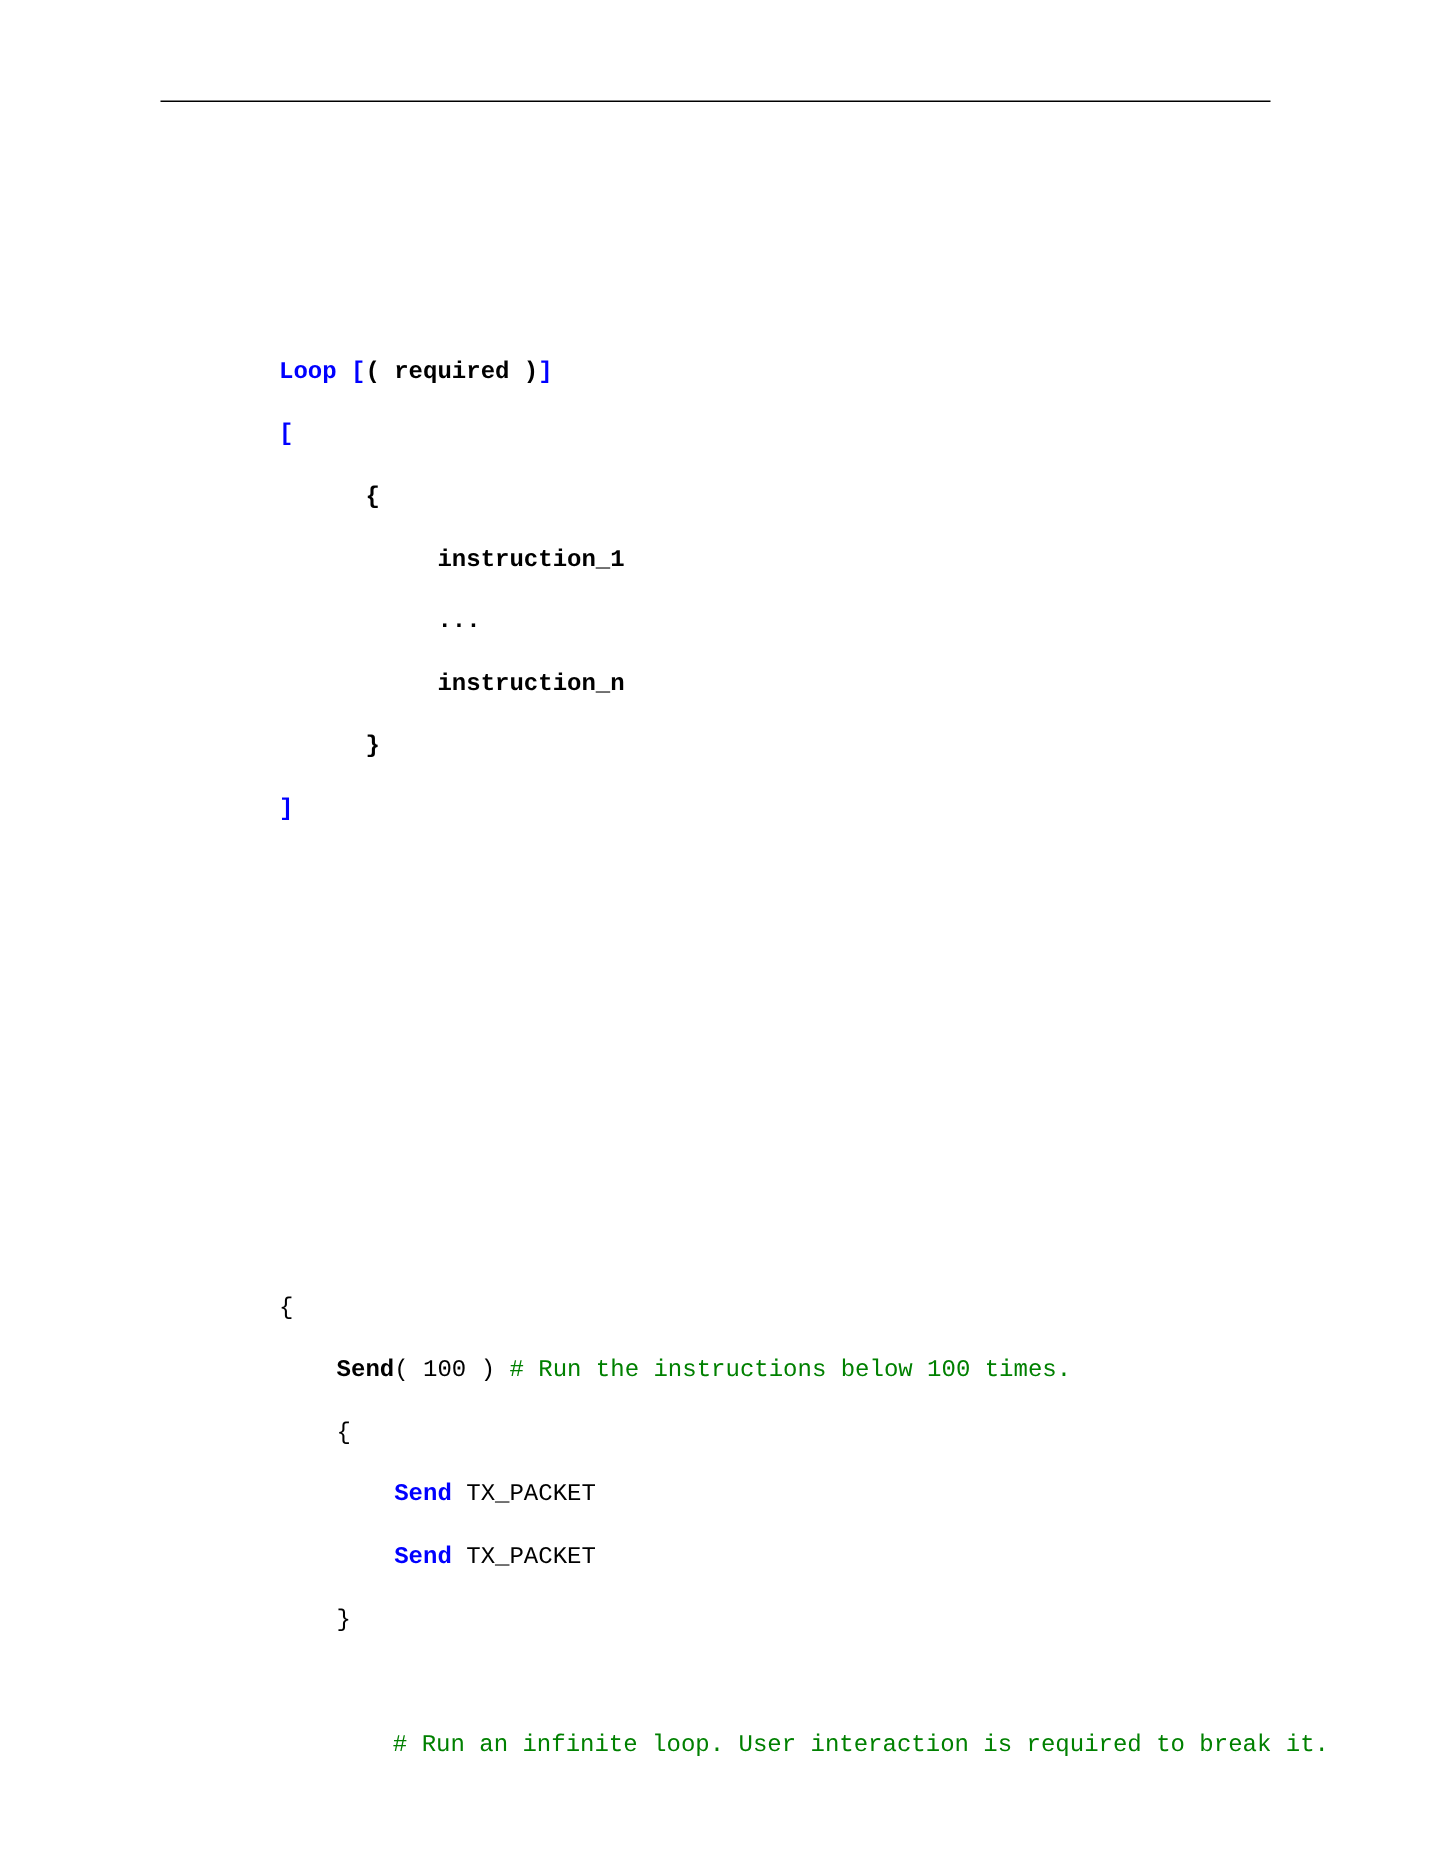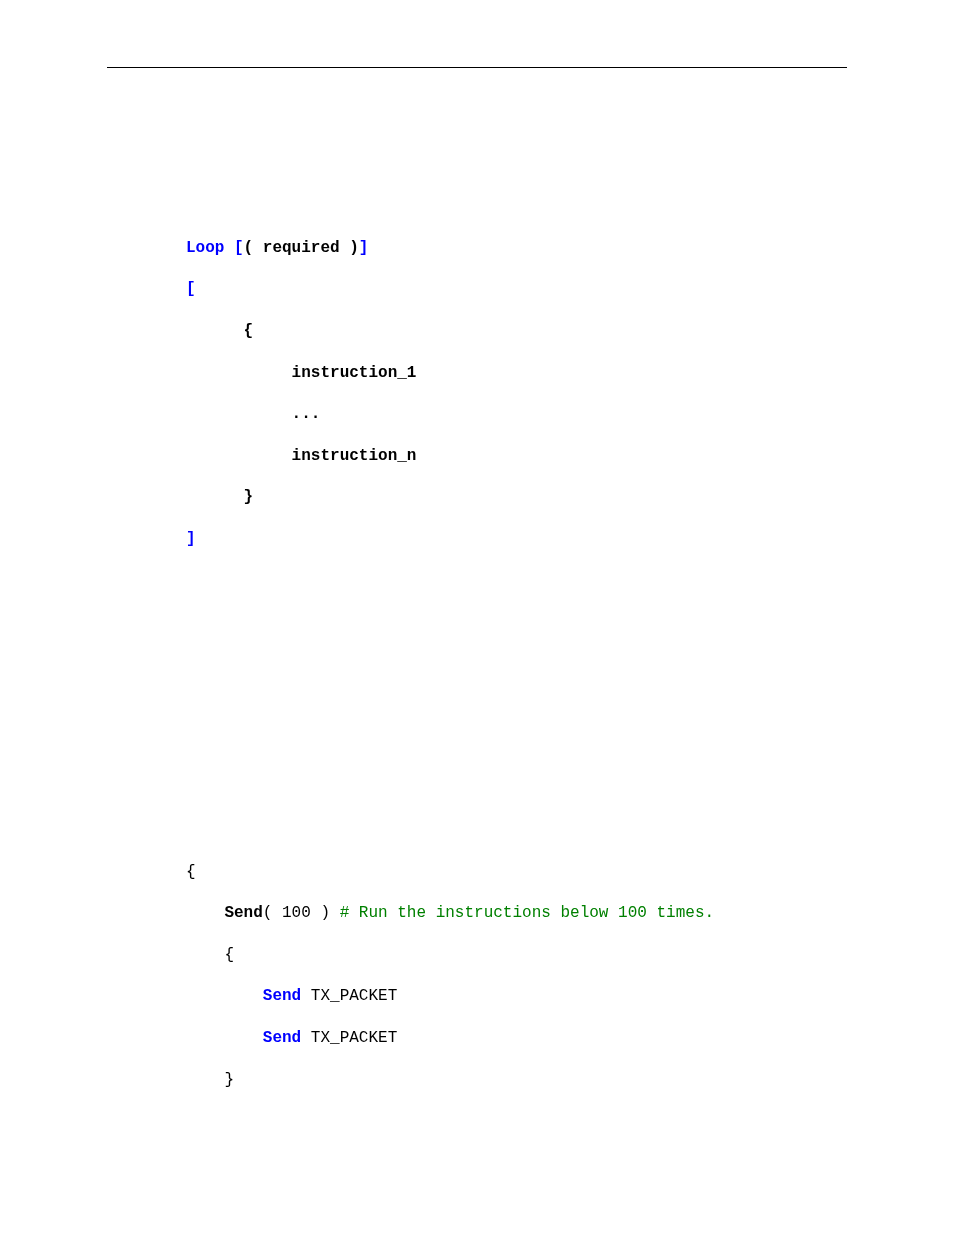--- a/index.html
+++ b/index.html
@@ -54,19 +54,20 @@
 <div>&nbsp;</div>
 <div>&nbsp;</div>
 <div>&nbsp;</div>
 <div class="black">{</div>
 <div><span>    </span><span class="bold black">Send</span><span class="black">( 100 ) </span><span class="green"># Run the instructions below 100 times.</span></div>
 <div class="black">    {</div>
 <div><span>        </span><span class="bold blue">Send</span><span class="black"> TX_PACKET</span></div>
 <div><span>        </span><span class="bold blue">Send</span><span class="black"> TX_PACKET</span></div>
 <div class="black">    }</div>
 <div>&nbsp;</div>
+<div class="green"># Run an infinite loop. User interaction is required to break it.</div>
 
 
 
 
 
 
 </div>
 
 </body></html>

